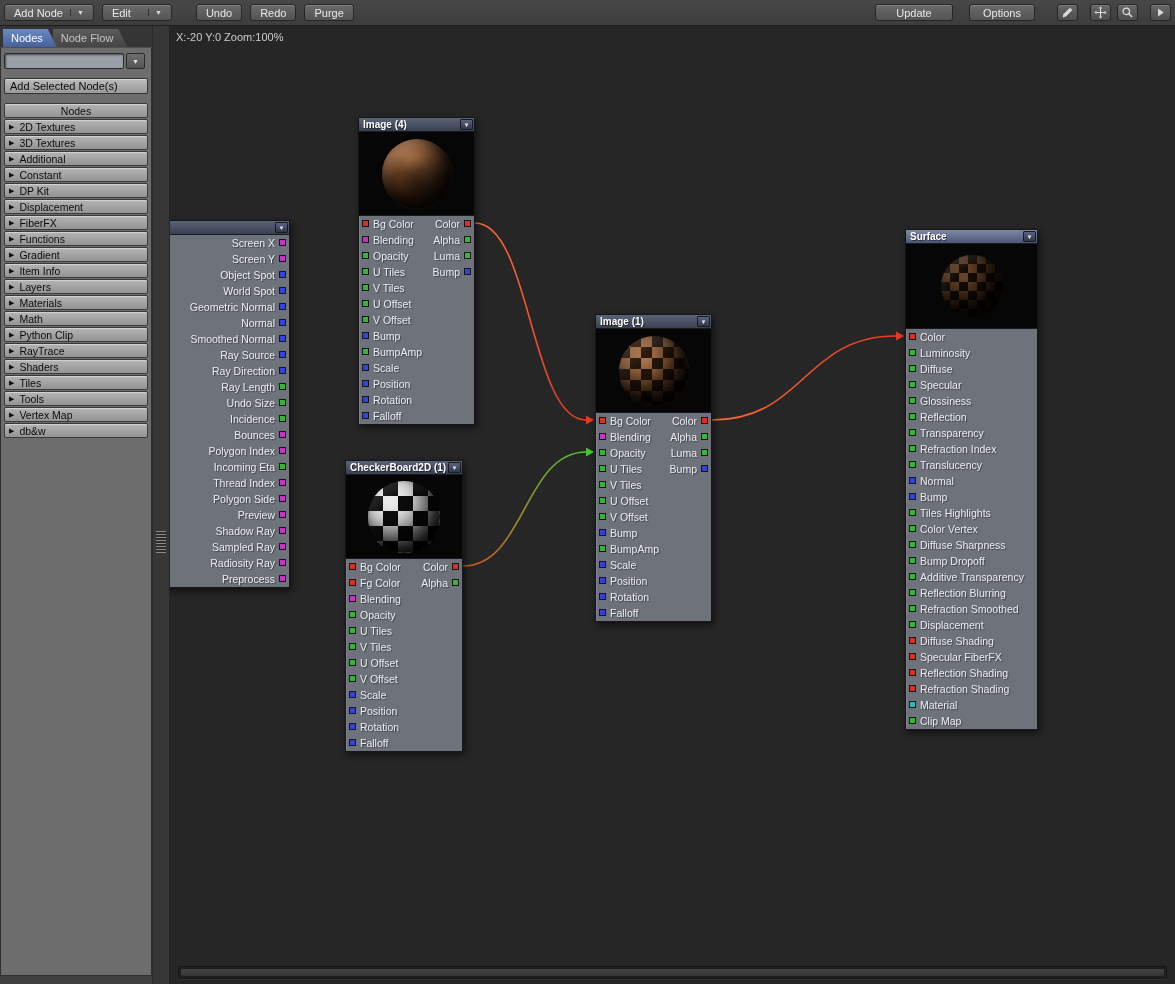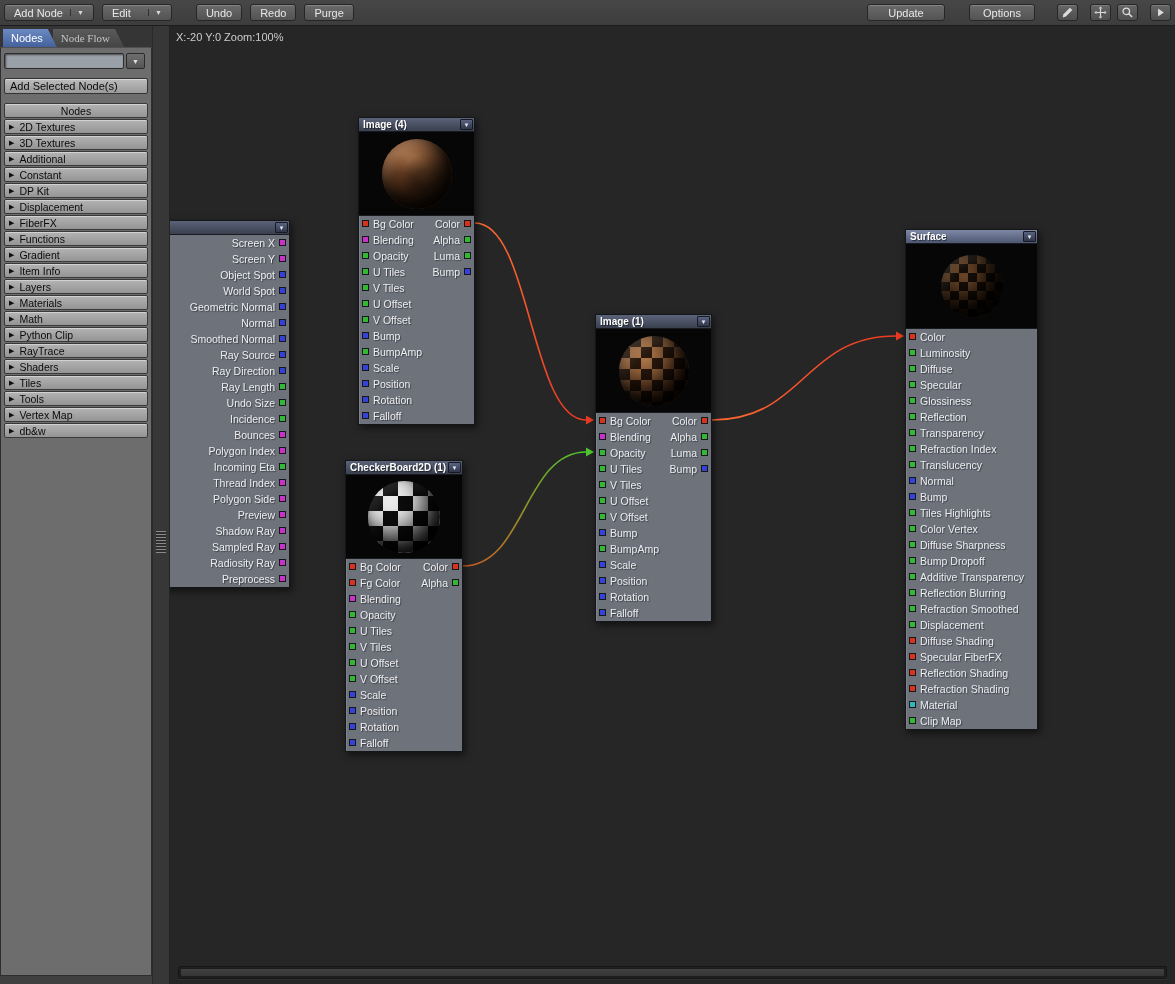--- a/index.html
+++ b/index.html
@@ -22,21 +22,21 @@
              background:linear-gradient(#666,#4e4e4e); border:1px solid #262626; border-radius:3px;
              margin-left:6px; box-shadow:inset 0 1px 0 rgba(255,255,255,.15); }
   .iconbtn svg { display:block; }
 
   
   .leftcol { position:absolute; top:26px; left:0; width:152px; bottom:0; background:#404040; }
   .tabsrow { height:21px; display:flex; align-items:flex-end; padding-left:3px; background:#353535; }
   .tab { height:18px; font-size:11px; display:flex; align-items:center; padding:0 14px 0 8px;
          clip-path:polygon(0 0, calc(100% - 9px) 0, 100% 100%, 0 100%); cursor:default; }
   .tab.active { background:linear-gradient(#6b8ac2,#44619c); color:#fff; position:relative; z-index:2; }
-  .tab.inactive { background:linear-gradient(#5a5a5a,#454545); color:#c4c4c4; margin-left:-4px;font-family:Liberation Serif, serif; }
+  .tab.inactive { background:linear-gradient(#5a5a5a,#454545); color:#c4c4c4; margin-left:-4px; }
   .panel { position:absolute; top:21px; left:0; right:0; bottom:8px; background:#6d6d6d;
            border:1px solid #2e2e2e; border-top:1px solid #505050; padding:5px 3px; }
   .searchrow { display:flex; align-items:center; margin-bottom:9px; }
   .searchbox { width:120px; height:16px; background:#9aa0a8; border:1px solid #2c2c2c;
                box-shadow:inset 1px 1px 2px rgba(0,0,0,.55); border-radius:2px;
                font-size:11px; color:#111; padding:0 3px; outline:none; font-family:"Liberation Sans",sans-serif; }
   .searchdrop { width:19px; height:16px; margin-left:2px; display:flex; align-items:center; justify-content:center;
                 background:linear-gradient(#6e6e6e,#555); border:1px solid #2a2a2a; border-radius:2px;
                 color:#e0e0e0; font-size:7px; }
   .widebtn { width:100%; height:16px; display:flex; align-items:center; justify-content:flex-start;
@@ -134,21 +134,21 @@
     <span class="btn" style="min-width:70px; justify-content:space-between;">
         <span>Edit</span>
         <span class="arr">▼</span>
       </span>
     <span class="tb-spacer"></span>
     <span class="btn">Undo</span>
     <span class="btn">Redo</span>
     <span class="btn">Purge</span>
     <span class="tb-right">
       <span class="btn" style="min-width:78px; justify-content:center;">Update</span>
-      <span class="btn" style="min-width:66px; justify-content:center; margin-left:16px;">Options</span>
+      <span class="btn" style="min-width:66px; justify-content:center; margin-left:8px;">Options</span>
       <span class="iconbtn" style="margin-left:14px;">
         <svg width="13" height="13" viewBox="0 0 16 16">
             <path d="M11 2l3 3-8 8-4 1 1-4z" fill="#dcdcdc"></path>
           </svg>
       </span>
       <span class="iconbtn" style="margin-left:12px;">
         <svg width="13" height="13" viewBox="0 0 16 16" fill="#dcdcdc">
             <path d="M8 0.5l2.3 2.6H5.7L8 0.5zm0 15l-2.3-2.6h4.6L8 15.5zM0.5 8l2.6-2.3v4.6L0.5 8zm15 0l-2.6 2.3V5.7L15.5 8zM7.3 3.4h1.4v9.2H7.3zM3.4 7.3h9.2v1.4H3.4z"></path>
           </svg>
       </span>

